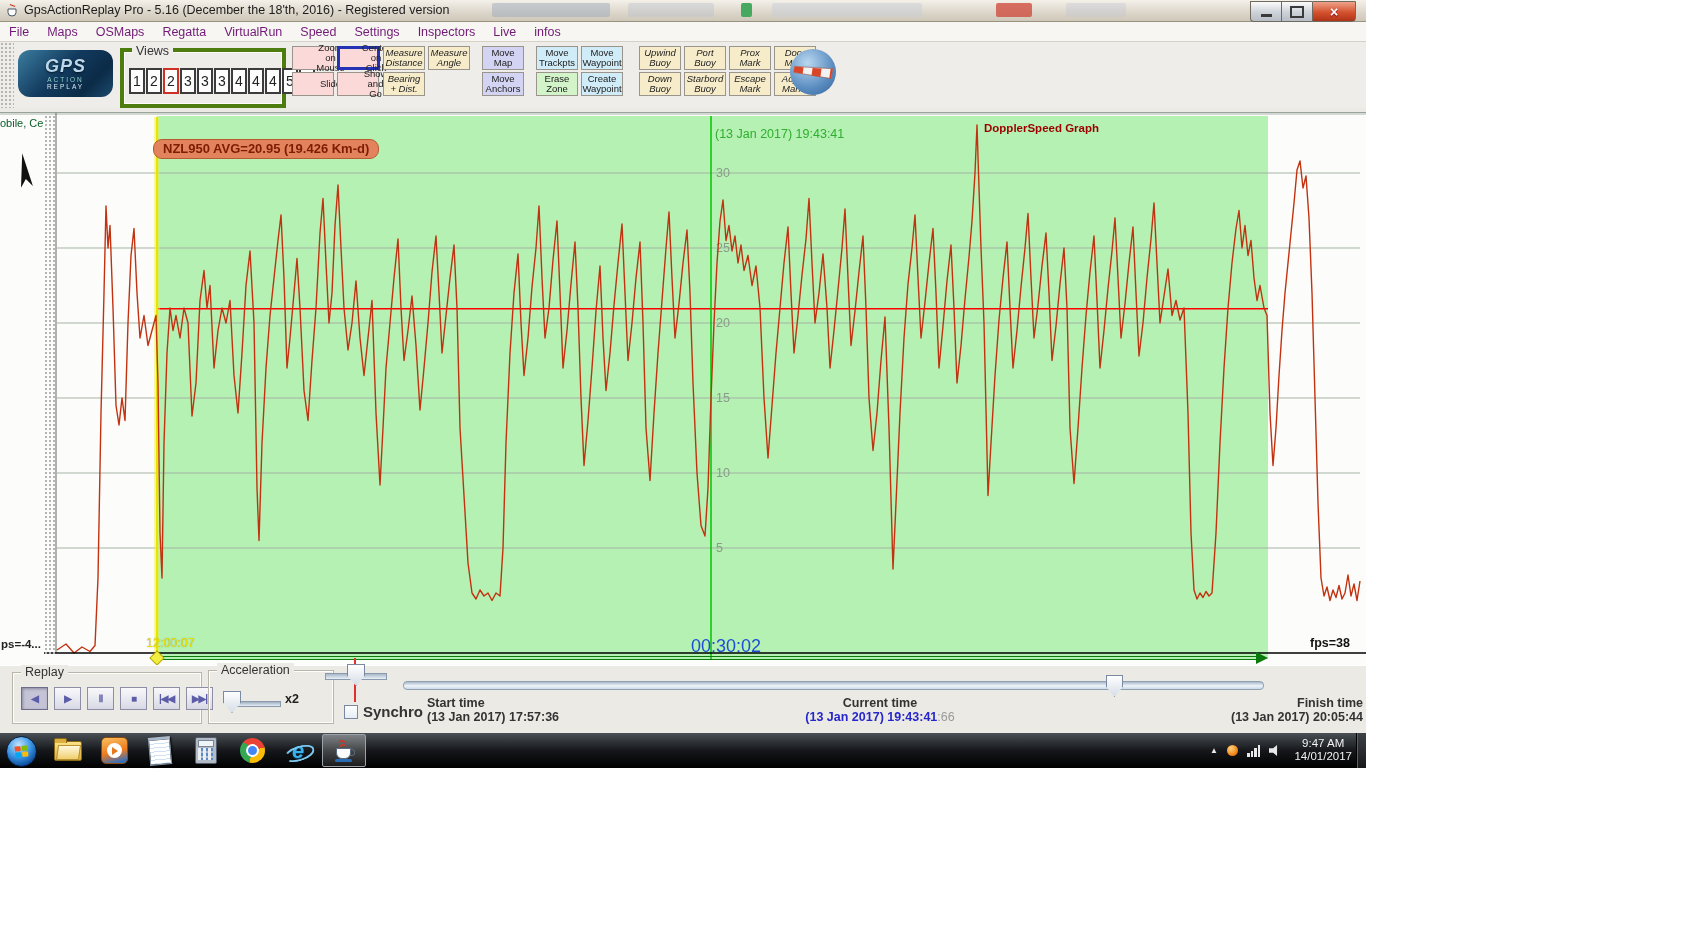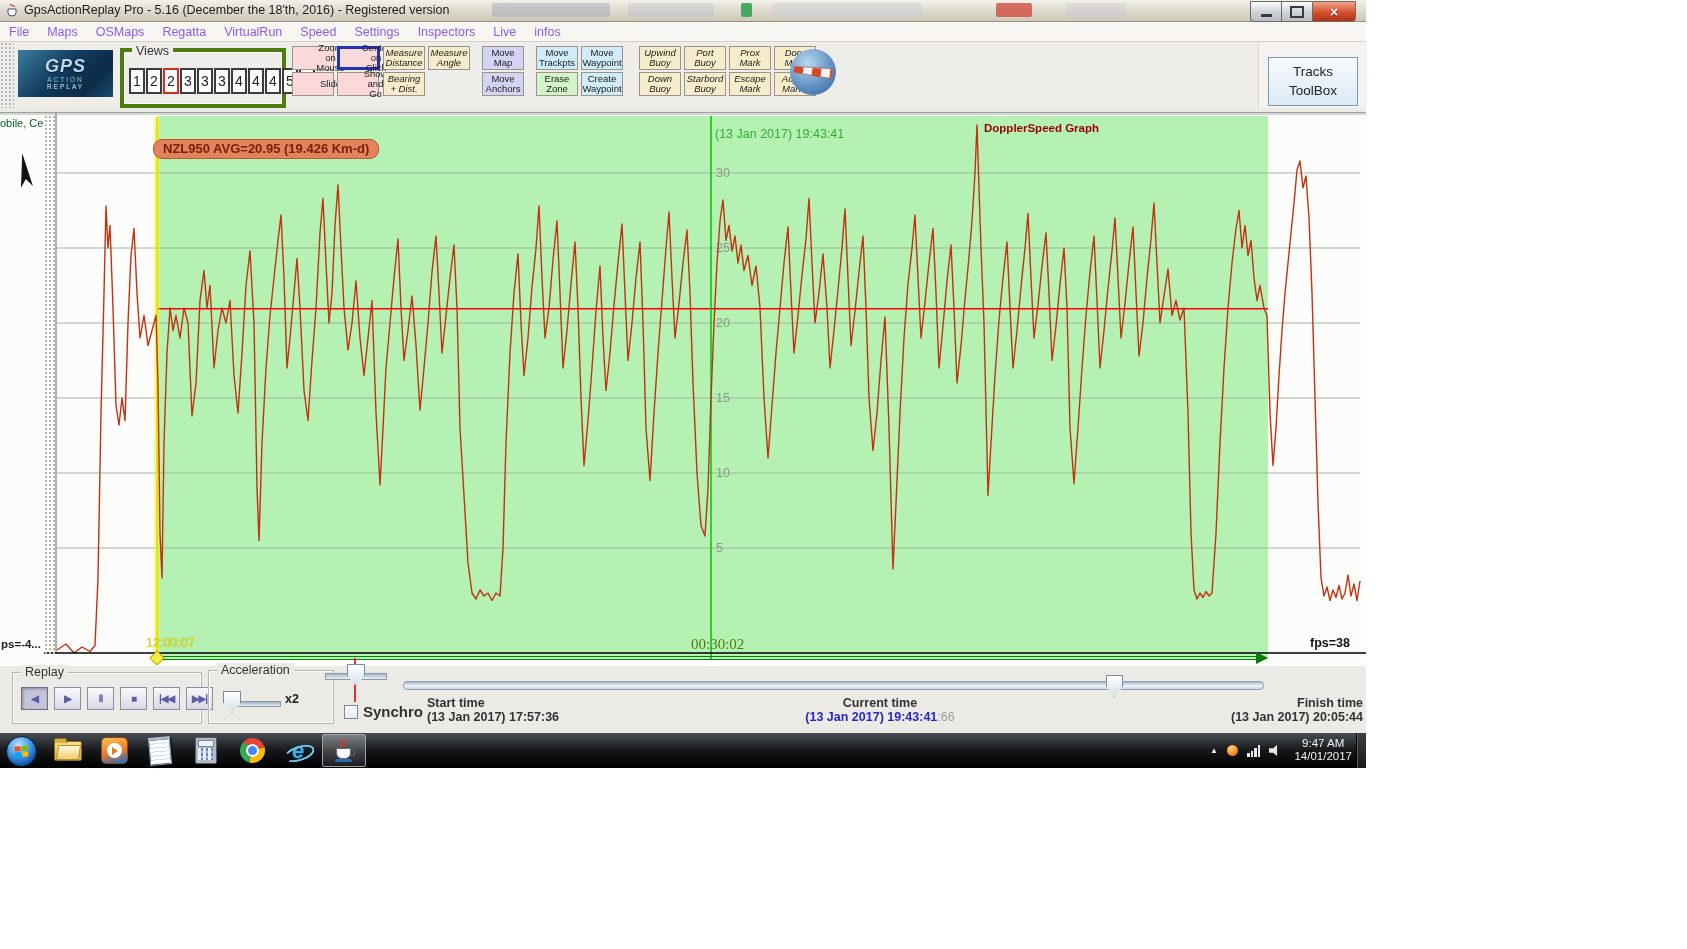--- a/index.html
+++ b/index.html
@@ -15,26 +15,26 @@
   .wbtn{width:30px;height:19px;border:1px solid #6e6a60;display:flex;align-items:center;justify-content:center;
     background:linear-gradient(#fbfbfb,#cdd2d8 55%,#b8bec6);}
   .wbtn.min{border-radius:0 0 0 4px;border-right:none;}
   .wbtn.max{border-right:none;}
   .wbtn.close{width:42px;background:linear-gradient(#eda28a,#d4512d 55%,#b03317);border-radius:0 0 4px 0;}
   .g-min{width:11px;height:3px;background:#3a3a3a;margin-top:7px;}
   .g-max{width:10px;height:8px;border:2px solid #3a3a3a;background:transparent;}
   .g-close{color:#fff;font-weight:bold;font-size:14px;text-shadow:0 1px 1px #802;}
   
   .menubar{position:absolute;left:0;top:22px;width:1366px;height:19px;background:#f7f6f3;border-bottom:1px solid #d5d1c6;display:flex;align-items:center;}
-  .menu-item{font-size:12.5px;color:#8b5cf6;padding:1px 9px;cursor:default;}
+  .menu-item{font-size:12.5px;color:#701a75;padding:1px 9px;cursor:default;}
   
   .toolbar{position:absolute;left:0;top:42px;width:1366px;height:66px;background:#efede9;}
   .dots{background-image:radial-gradient(#b5b5b5 1px,transparent 1.3px);background-size:4px 4px;}
   .dots-tl{position:absolute;left:0;top:0;width:14px;height:66px;}
-  .logo{position:absolute;left:18px;top:8px;width:95px;height:47px;border-radius:0;
+  .logo{position:absolute;left:18px;top:8px;width:95px;height:47px;border-radius:12px;
     background:linear-gradient(135deg,#3c7ea0,#123a5e 45%,#0b2b47 75%,#1c4a6e);color:#bcd8ea;
     display:flex;flex-direction:column;align-items:center;justify-content:center;line-height:1;}
   .logo .l1{font-size:18px;font-weight:bold;font-style:italic;letter-spacing:1px;text-shadow:0 1px 2px #041624;}
   .logo .l2{font-size:6.5px;letter-spacing:2px;color:#8fd0c8;margin-top:2px;}
   .logo .l3{font-size:6.5px;letter-spacing:2px;color:#d8e8f0;}
   .views-panel{position:absolute;left:120px;top:6px;width:158px;height:52px;border:4px solid #4d7c0f;box-shadow:inset 0 0 0 1px #fdfdfa;}
   .tlabel{position:absolute;top:-8px;left:8px;background:#efede9;padding:0 4px;font-size:12.5px;color:#333;}
   .views-row{position:absolute;left:5px;top:16px;display:flex;}
   .vbtn{width:12px;height:22px;border:2px solid #3c3c3c;background:#fdfdfd;margin-right:1px;
     display:flex;align-items:center;justify-content:center;font-size:14px;color:#222;}
@@ -58,21 +58,21 @@
   .chart svg{position:absolute;left:0;top:0;}
   .dots-strip{position:absolute;left:44px;top:2px;width:11px;height:539px;}
   .clbl{position:absolute;white-space:nowrap;}
   .lbl-topleft{left:0;top:4px;font-size:11px;color:#0a5c2a;}
   .nav-arrow{position:absolute;left:14px;top:40px;}
   .lbl-track{left:153px;top:26px;background:#e2835e;border:1px solid #b65a34;border-radius:9px;
     padding:1px 9px 2px 9px;color:#7c1c00;font-size:13px;font-weight:bold;}
   .lbl-ts{left:715px;top:14px;color:#2fae2f;font-size:12.5px;}
   .lbl-title{left:984px;top:9px;color:#9c0000;font-weight:bold;font-size:11.5px;}
   .lbl-tleft{left:146px;top:523px;color:#e9e400;font-size:12.5px;text-shadow:0 0 1px #887;}
-  .lbl-tmid{left:691px;top:523px;color:#4d7c0f;font-size:15px;font-family:Liberation Serif, serif;}
+  .lbl-tmid{left:691px;top:523px;color:#1d4ed8;font-size:18px;}
   .lbl-fps{left:1310px;top:523px;color:#111;font-weight:bold;font-size:12.5px;}
   .lbl-fpsL{left:1px;top:525px;color:#222;font-weight:bold;font-size:11.5px;}
   
   .controls{position:absolute;left:0;top:665px;width:1366px;height:68px;background:#eceae4;border-top:1px solid #ffffff;}
   .tpanel{position:absolute;border:1px solid #b9b5aa;box-shadow:inset 0 0 0 1px #fdfdfa;}
   .tpanel .tlabel{background:#eceae4;}
   .replay-row{position:absolute;left:8px;top:14px;display:flex;gap:6px;}
   .rbtn{width:25px;height:21px;border:1px solid #8d8da6;background:linear-gradient(#f8f8fb,#d9d9e5);
     color:#5c5ca8;font-size:10px;font-weight:bold;display:flex;align-items:center;justify-content:center;letter-spacing:-1px;}
   .rbtn.pressed{background:#c4c4d6;box-shadow:inset 1px 1px 3px #8888a0;border-color:#6e6e8c;}
@@ -255,26 +255,20 @@
         </div>
       <div class="windsock">
         <svg width="46" height="46">
           <g transform="rotate(8 23 23)">
             <polygon points="4,20 42,17 42,27 4,26" fill="#f2f2f2" stroke="#99412a" stroke-width="0.5"></polygon>
             <polygon points="4,20 13,19.6 13,26.2 4,26" fill="#d8462a"></polygon>
             <polygon points="22,19 31,18.4 31,26.8 22,26.6" fill="#d8462a"></polygon>
             <polygon points="40,17.5 42,17 42,27 40,27" fill="#d8462a"></polygon>
           </g>
         </svg>
-      </div>
-      <div class="rpanel">
-        <div class="tracks-btn">
-          <span>Tracks</span>
-          <span>ToolBox</span>
-        </div>
       </div>
     </div>
 
     <div class="chart" id="chart">
       <svg id="chart-svg" width="1366" height="553">
           <rect x="157" y="3" width="1111" height="543" fill="#b4f1b2"></rect>
           <line x1="0" y1="1" x2="1366" y2="1" stroke="#aab4aa" stroke-width="1"></line>
           <line x1="57" y1="435" x2="1360" y2="435" stroke="#a3b3a3" stroke-width="1"></line>
           <text x="716" y="439" fill="#8a9a8a" font-size="12.5">5</text>
           <line x1="57" y1="360" x2="1360" y2="360" stroke="#a3b3a3" stroke-width="1"></line>

